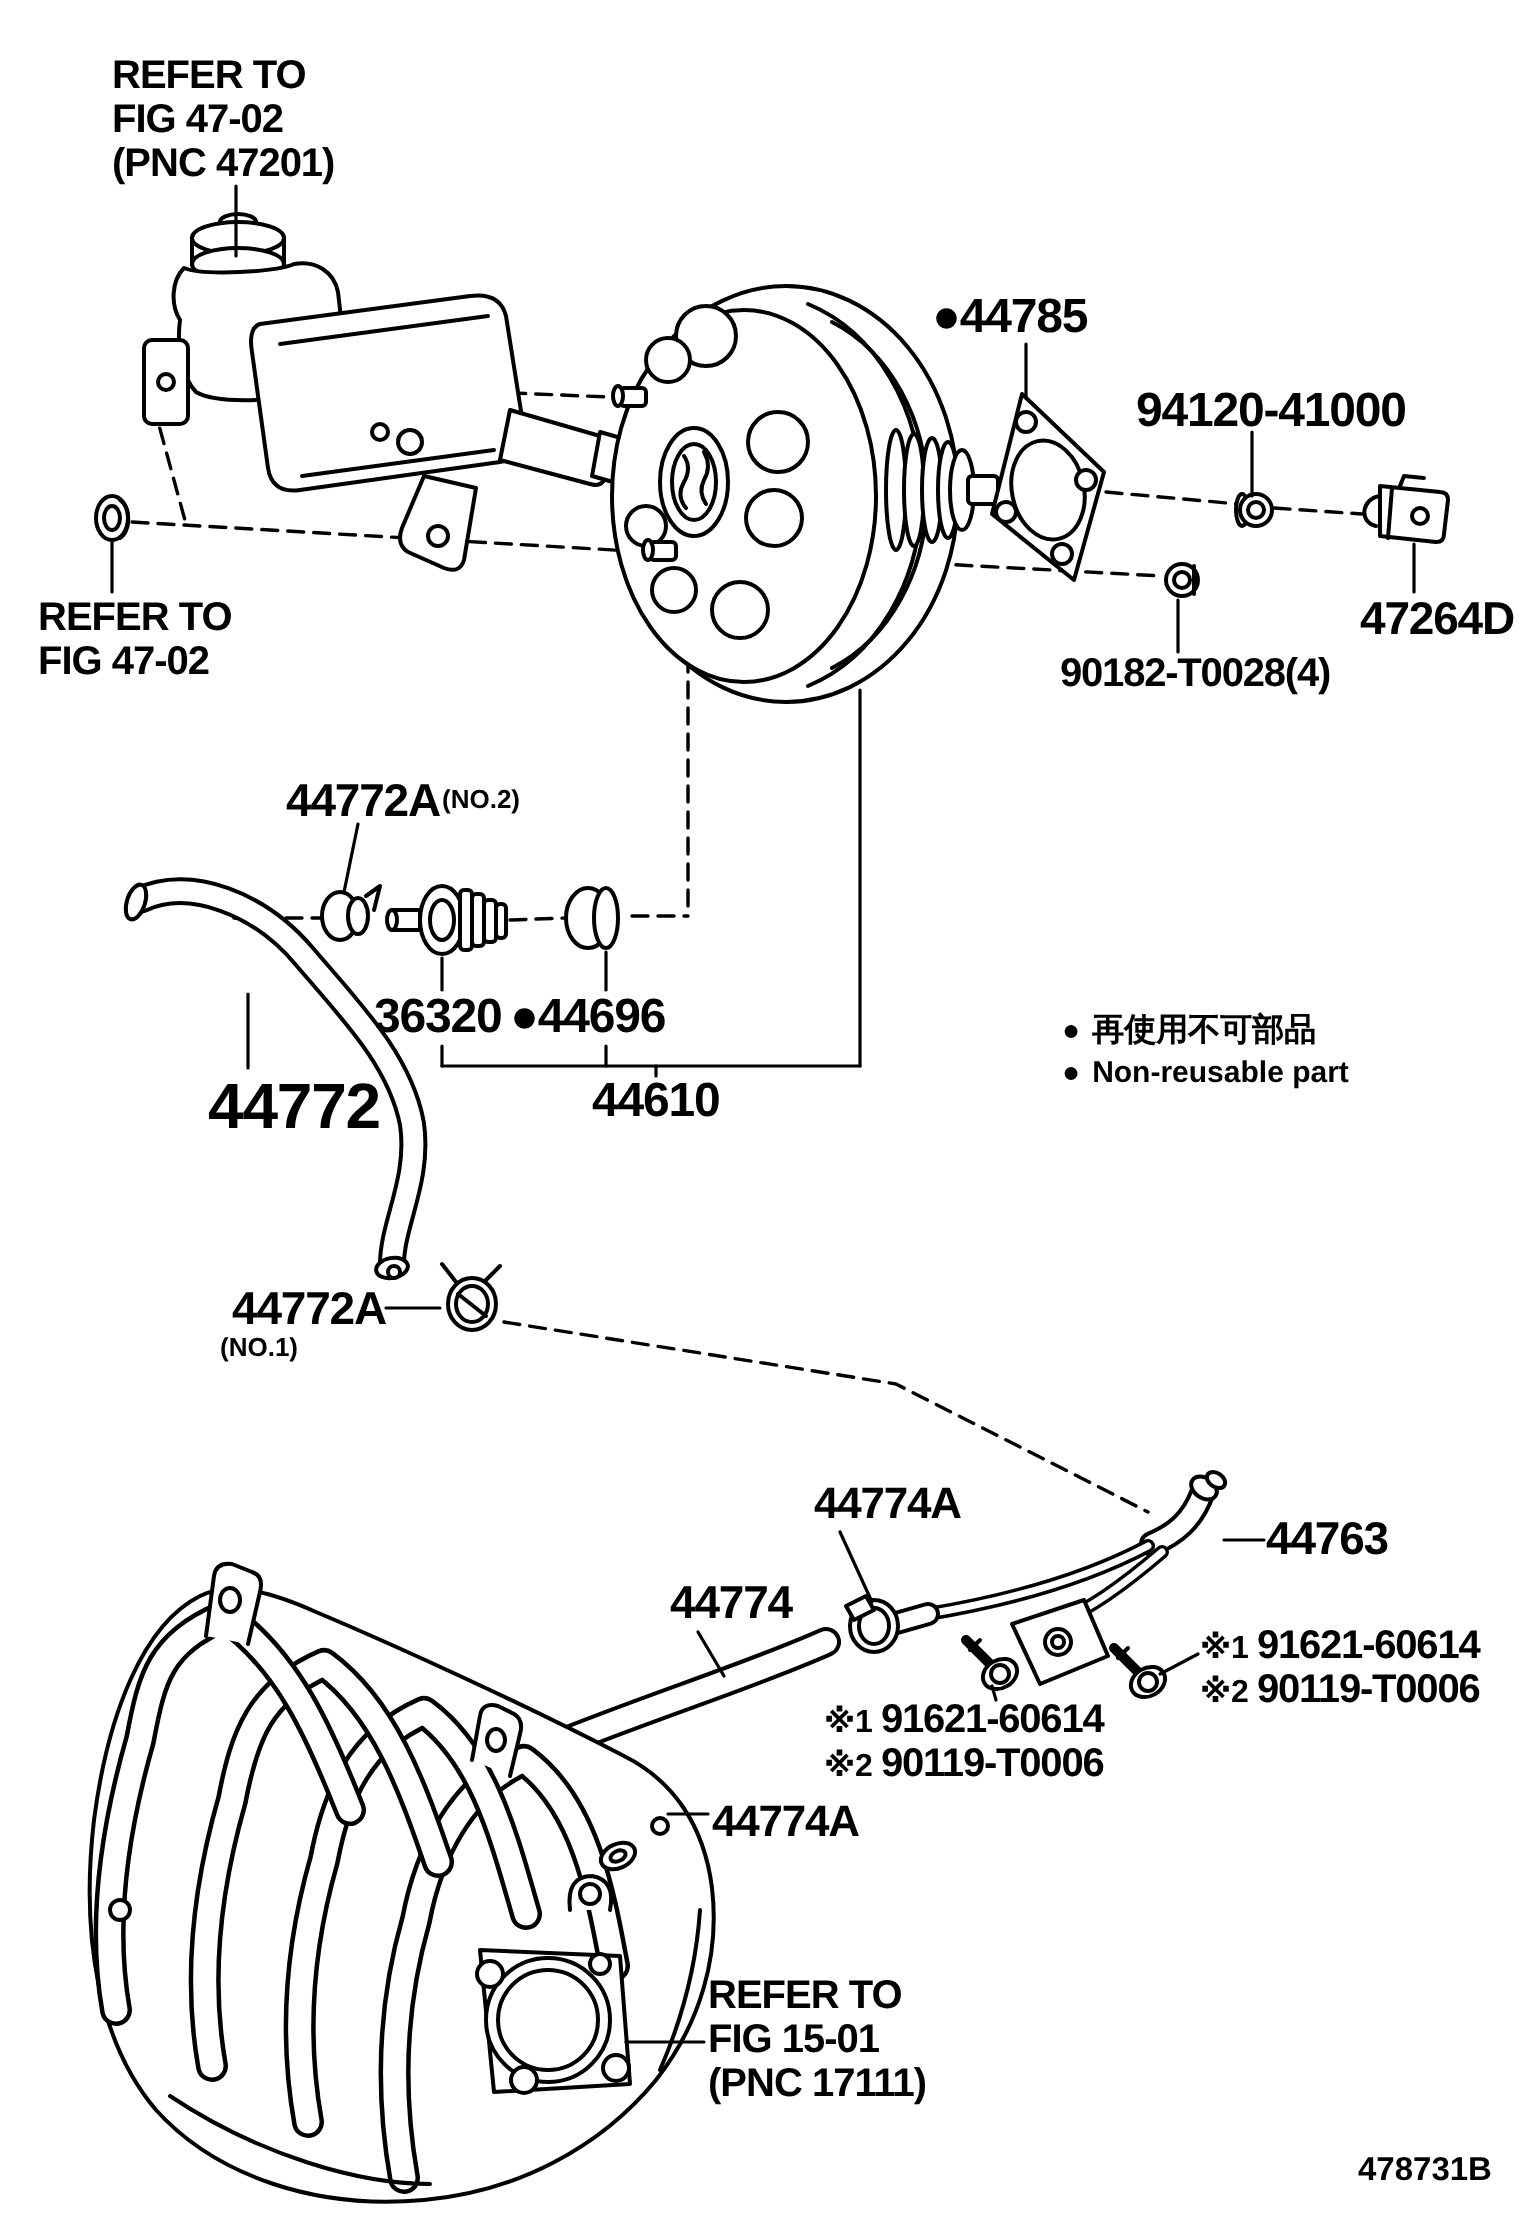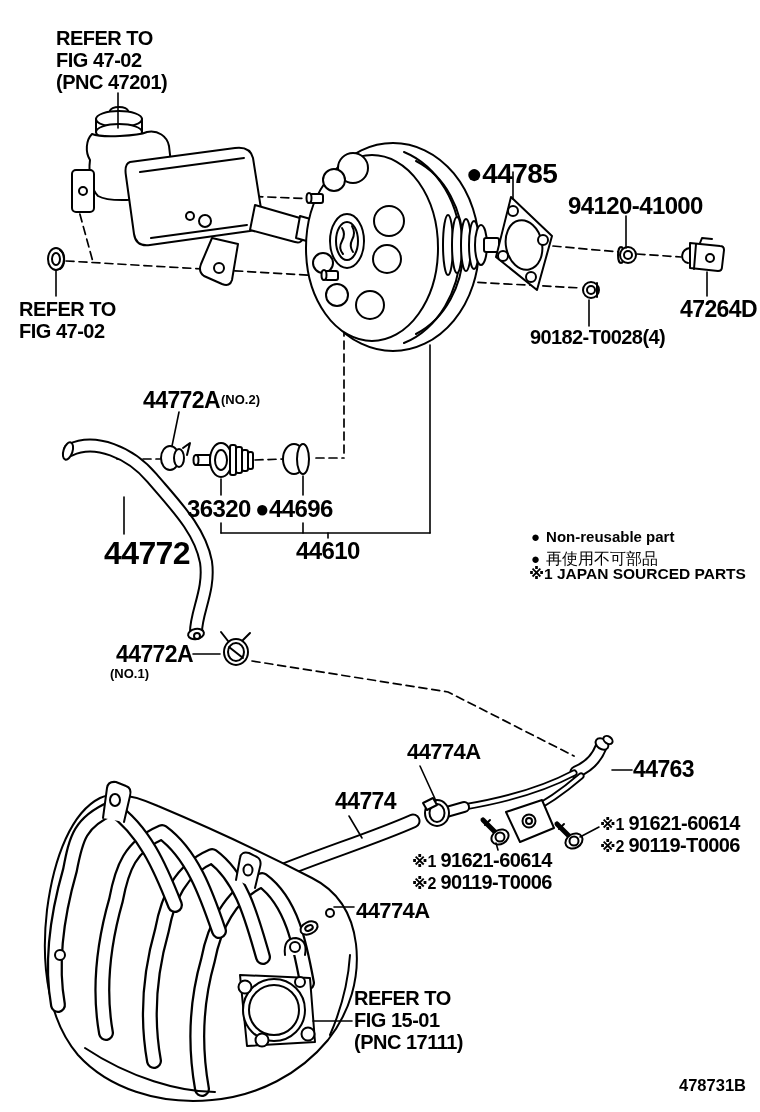--- a/index.html
+++ b/index.html
@@ -19,21 +19,21 @@
   #art .t7{stroke-width:7;}    #art .w35{stroke:#fff;stroke-width:3.5;}
   #art .t16{stroke-width:16;}  #art .w115{stroke:#fff;stroke-width:11.5;}
   #art .t5{stroke-width:5;}
   .lbl{position:absolute;font-weight:bold;letter-spacing:-0.6px;white-space:nowrap;line-height:1.0;}
   .ref{font-size:20px;line-height:22px;letter-spacing:-0.5px;}
   .note{font-size:13px;letter-spacing:0;}
   .scr .pre{font-size:16px;font-weight:700;letter-spacing:0;margin-right:4px;}
   .scr .num{font-size:20px;font-weight:bold;letter-spacing:-0.6px;}
   .scr .line{line-height:21px;}
   .legend-row{position:absolute;white-space:nowrap;}
-  .legend-jp{font-size:16px;font-weight:400;margin-top:44px;}
+  .legend-jp{font-size:16px;font-weight:700;}
   .legend-en{font-size:15px;font-weight:600;}
   .legend-note{font-size:15.5px;font-weight:700;letter-spacing:0;}
   .legend-dot{font-size:15px;margin-right:6px;}
   .code{font-size:16.5px;font-weight:bold;letter-spacing:0;}
 </style>
 </head>
 <body>
 
 <div id="stage">
 
@@ -293,21 +293,21 @@
     <div>REFER TO</div>
     <div>FIG 47-02</div>
     <div>(PNC 47201)</div>
   </div>
 
   <div class="lbl ref" style="left:19px;top:298px;">
     <div>REFER TO</div>
     <div>FIG 47-02</div>
   </div>
 
-  <div class="lbl" style="left:466px;top:160px;font-size:28px;">●44785</div>
+  <div class="lbl" style="left:466px;top:147px;font-size:24px;">●44785</div>
   <div class="lbl" style="left:568px;top:194px;font-size:24px;">94120-41000</div>
   <div class="lbl" style="left:680px;top:298px;font-size:23px;">47264D</div>
   <div class="lbl" style="left:530px;top:327px;font-size:20px;">90182-T0028(4)</div>
 
   <div class="lbl" style="left:143px;top:389px;font-size:23px;">44772A</div>
   <div class="lbl note" style="left:221px;top:393px;">(NO.2)</div>
 
   <div class="lbl" style="left:187px;top:497px;font-size:24px;">36320</div>
   <div class="lbl" style="left:255px;top:497px;font-size:24px;">●44696</div>
   <div class="lbl" style="left:296px;top:539px;font-size:24px;">44610</div>
@@ -337,16 +337,15 @@
     <div>FIG 15-01</div>
     <div>(PNC 17111)</div>
   </div>
 
   <div class="legend-row legend-jp" style="left:531px;top:505px;">
     <span class="legend-dot">●</span><span>再使用不可部品</span>
   </div>
   <div class="legend-row legend-en" style="left:531px;top:528px;">
     <span class="legend-dot">●</span><span>Non-reusable part</span>
   </div>
-  <div class="legend-row legend-note" style="left:529px;top:565px;">※1 JAPAN SOURCED PARTS</div>
 
   <div class="lbl code" style="left:679px;top:1077px;">478731B</div>
 </div>
 
 </body></html>

